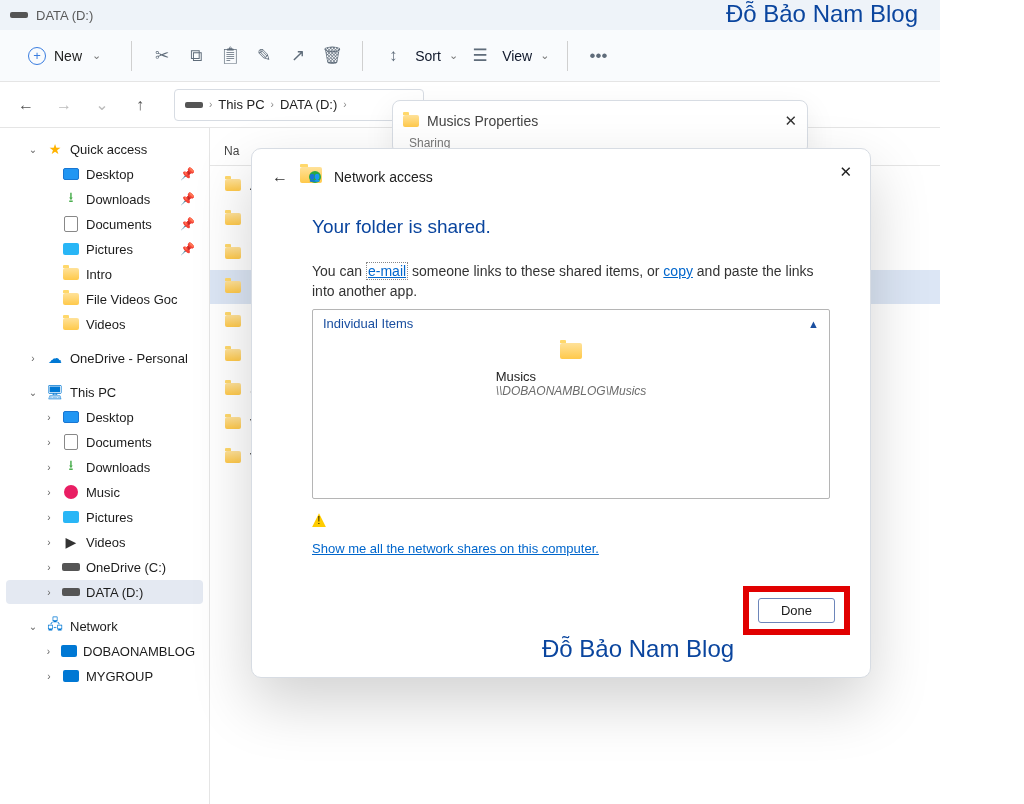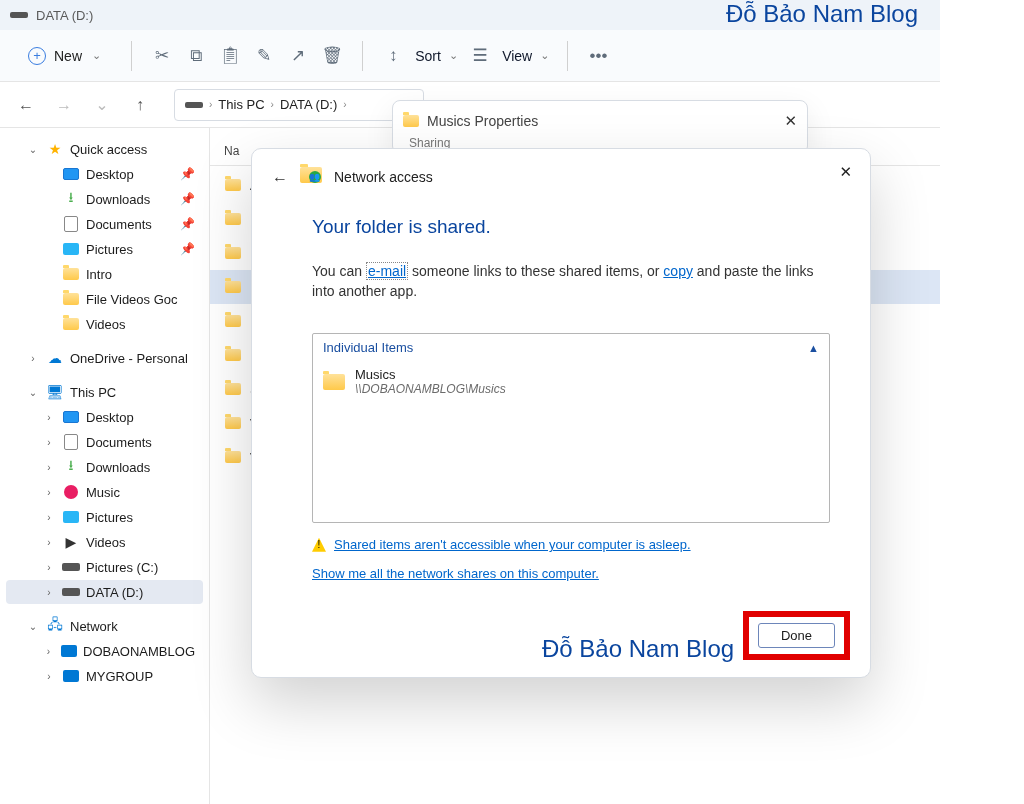--- a/index.html
+++ b/index.html
@@ -89,24 +89,24 @@
   .sharefolder-ic { width:22px; height:16px; position:relative; display:inline-block;}
   .sharefolder-ic::before{content:"";position:absolute;top:-3px;left:0;width:8px;height:3px;background:#ffd86b;border-radius:1px 1px 0 0;}
   .sharefolder-ic::after {content:"";position:absolute;inset:0;background:linear-gradient(#ffe29a,#ffc94a);border-radius:2px;}
   .shareover { position:absolute; left:9px; top:4px; width:12px; height:12px; border-radius:50%; background:#28a745; color:#fff; font-size:9px; display:flex; align-items:center; justify-content:center;}
   .dlg-body { padding:30px 20px 0 40px;}
   .dlg-title { color:#0a459e; font-size:19px; margin-bottom:24px;}
   .dlg-text { color:#333; font-size:14px; line-height:1.4;}
   .dlg-text a { color:var(--link);}
   .email { color:var(--link); border:1px dotted #888; padding:0 1px; text-decoration:underline;text-align:center;}
   .copy  { color:var(--link); }
-  .panel { margin-top:32px; border:1px solid #b5b5b5; height:190px; border-radius:2px; position:relative;}
+  .panel { margin-top:8px; border:1px solid #b5b5b5; height:190px; border-radius:2px; position:relative;}
   .panel-head { display:flex; justify-content:space-between; align-items:center; padding:6px 10px; color:#1a4fa0; font-size:13px;}
   .panel-head .up { color:#1a4fa0; font-size:11px;}
-  .panel-item { display:flex; align-items:center; gap:10px; padding:6px 10px;}
+  .panel-item { display:flex; align-items:center; gap:10px; padding:6px 10px;flex-direction:column;}
   .panel-item .pt { display:flex; flex-direction:column;}
   .panel-item .pt .name { color:#222; font-size:13px;}
   .panel-item .pt .path { color:#6b6b6b; font-size:12px;font-style:italic;}
   .linkrow { display:flex; align-items:center; gap:8px; margin-top:14px; font-size:13px;}
   .linkrow a { color:var(--link); text-decoration:underline;}
   .warn-ic { width:14px; height:14px; background:#ffcc00; clip-path:polygon(50% 0,100% 100%,0 100%); display:flex; align-items:center; justify-content:center; color:#000; font-size:10px;}
   .dlg-footer { display:flex; justify-content:flex-end; margin-top:30px;}
   .done-wrap { border:6px solid var(--highlight); padding:6px 9px;}
   .done-btn { border:1px solid #6d86ba; background:#fff; color:#1a1a1a; padding:4px 22px; border-radius:3px; font-size:13px;}
 </style>
@@ -270,21 +270,21 @@
       <div class="titem indent2">
           <span class="exp">›</span>
           <span class="icon vid-ic">▶</span>
           <span class="lbl">Videos</span>
         </div>
       <div class="titem indent2">
           <span class="exp">›</span>
           <span class="icon">
             <span class="drive-ic"></span>
           </span>
-          <span class="lbl">Pictures (C:)</span>
+          <span class="lbl">OneDrive (C:)</span>
         </div>
       <div class="titem indent2 sel">
           <span class="exp">›</span>
           <span class="icon">
             <span class="drive-ic"></span>
           </span>
           <span class="lbl">DATA (D:)</span>
         </div>
       <div style="height:8px"></div>
       <div class="titem indent1">
@@ -413,21 +413,20 @@
           <span class="folder-ic" style="width:22px;height:16px"></span>
           <div class="pt">
             <span class="name">Musics</span>
             <span class="path">\\DOBAONAMBLOG\Musics</span>
           </div>
         </div>
       </div>
 
       <div class="linkrow">
         <span class="warn-ic">!</span>
-        <a href="#">Shared items aren't accessible when your computer is asleep.</a>
       </div>
       <div class="linkrow">
         <a href="#">Show me all the network shares on this computer.</a>
       </div>
     </div>
 
     <div class="watermark2">Đỗ Bảo Nam Blog</div>
 
     <div class="dlg-footer">
       <div class="done-wrap">

